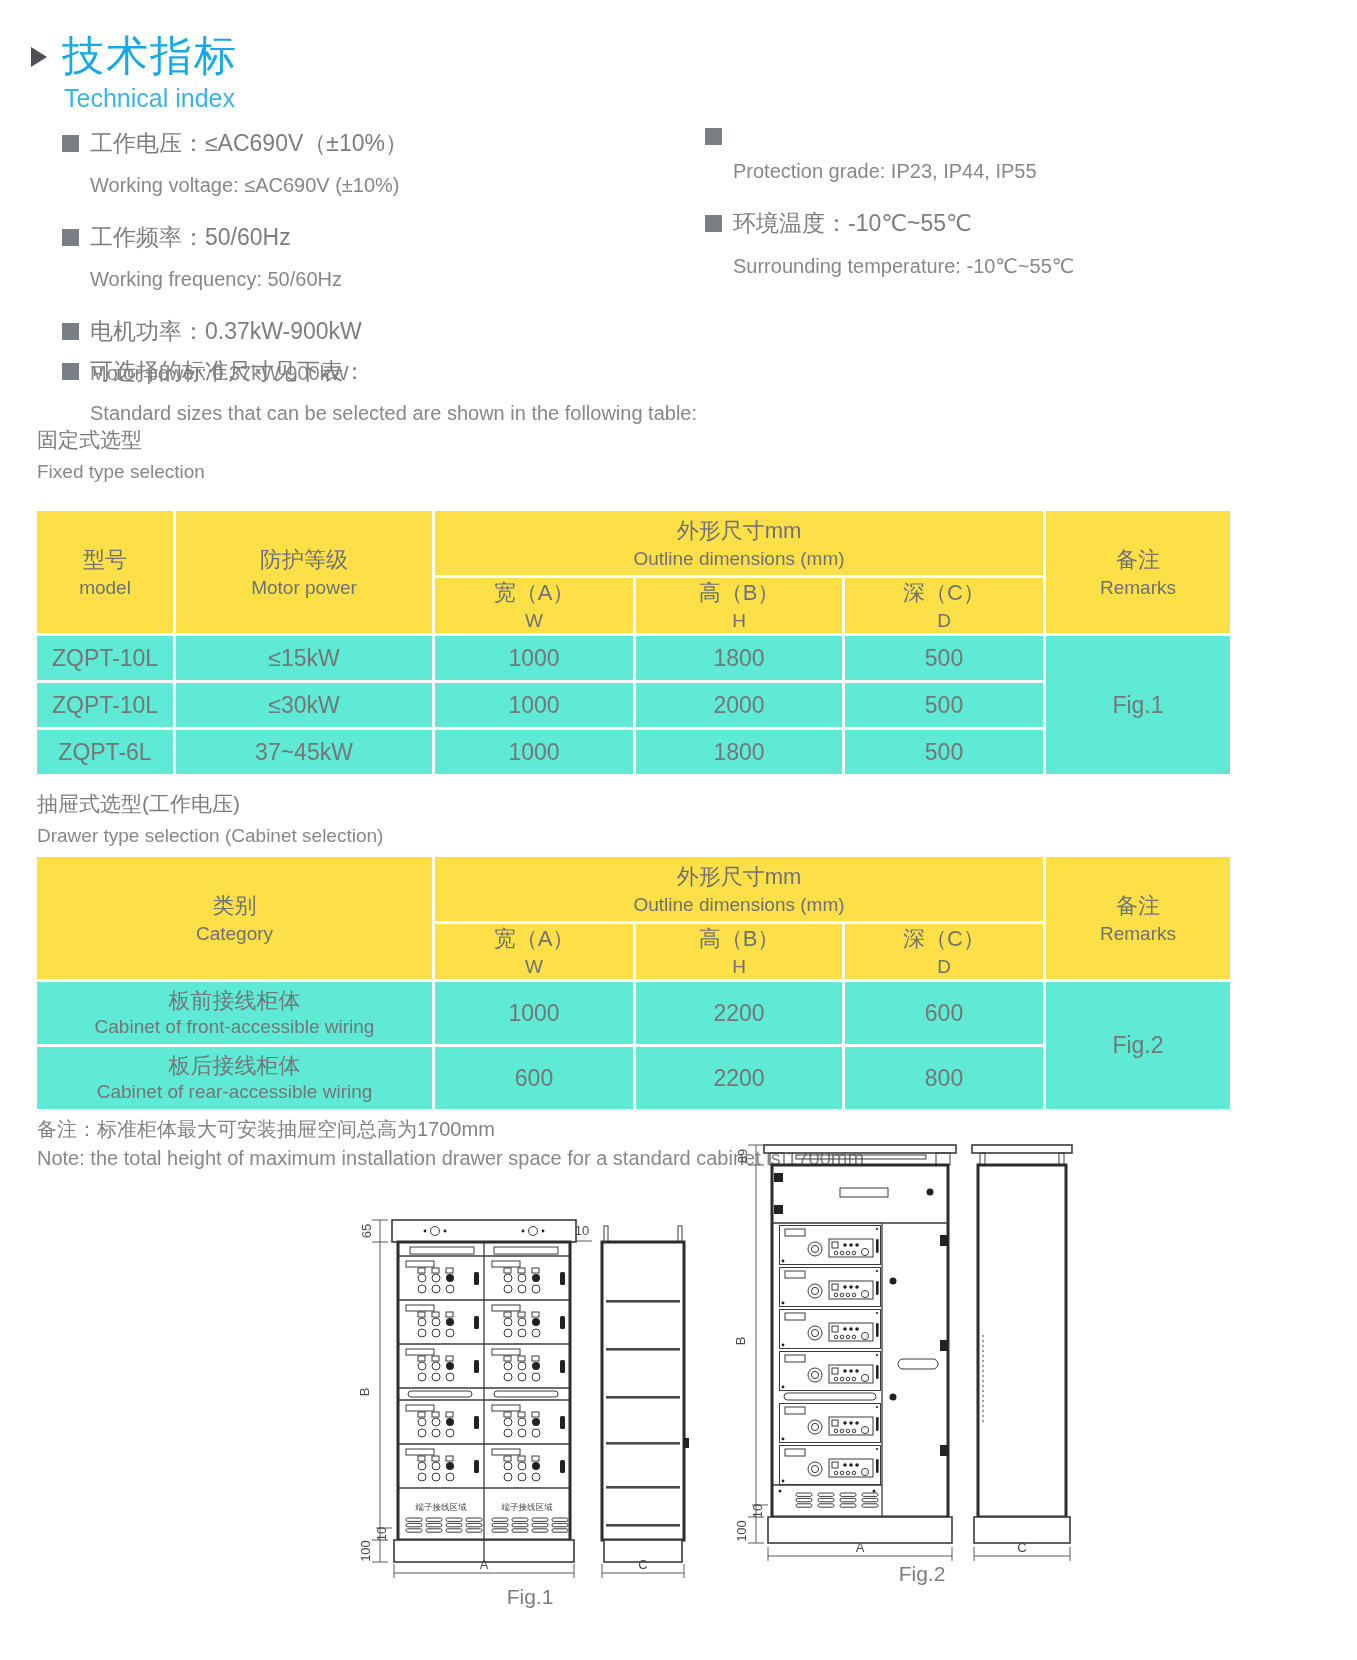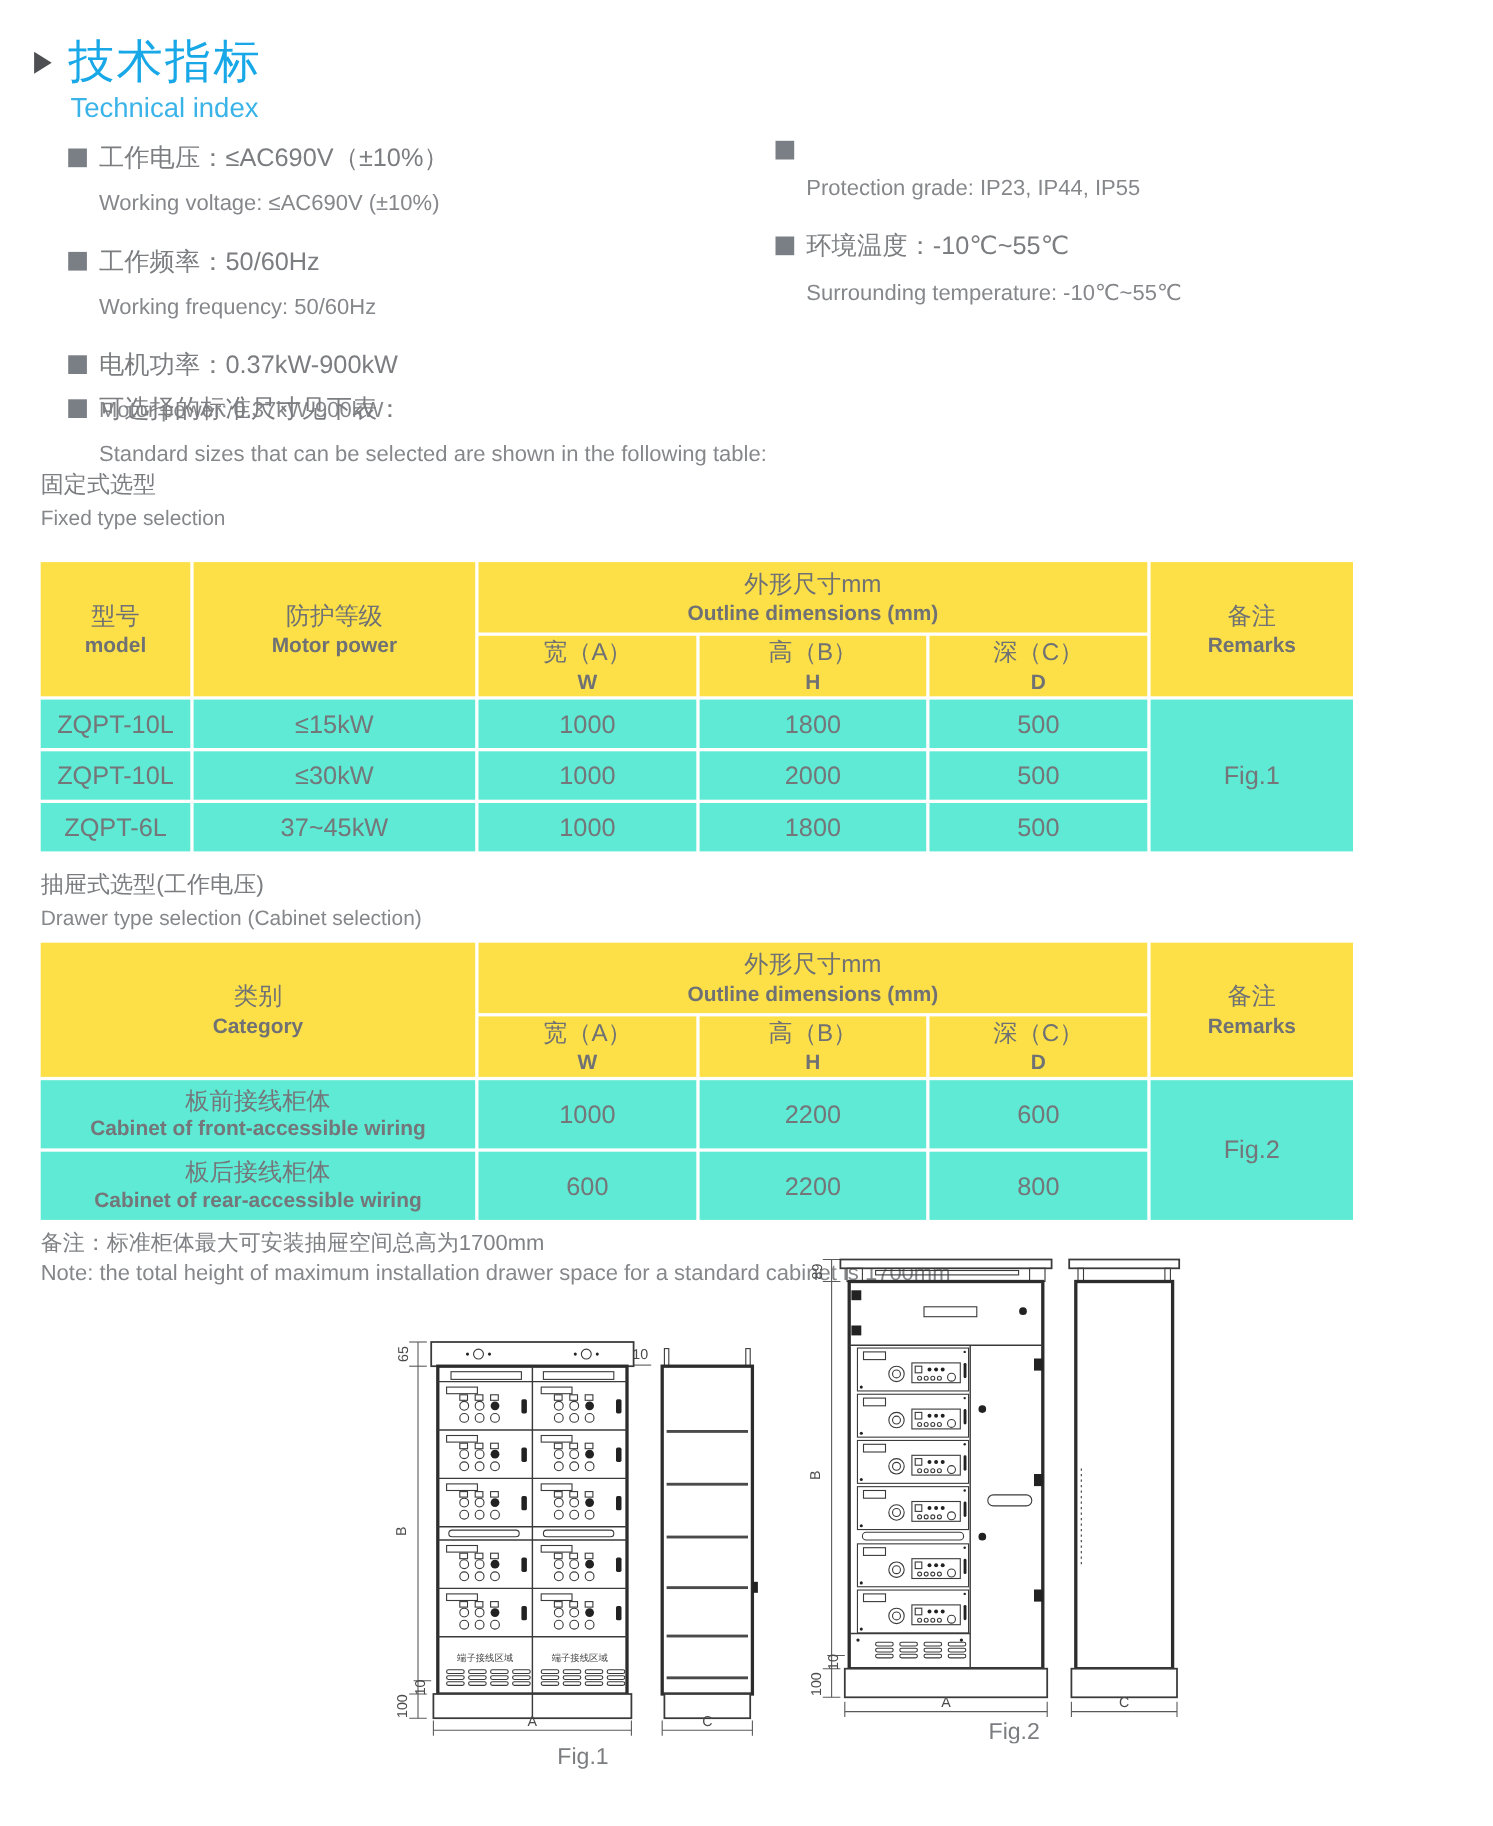--- a/index.html
+++ b/index.html
@@ -21,21 +21,21 @@
   
   .seclab{position:absolute;left:37px;}
   .seclab .l-zh{font-size:21px;color:#7b7d80;margin-bottom:7px;}
   .seclab .l-en{font-size:19px;color:#85878a;}
   
   table.spec-table{position:absolute;left:34px;border-collapse:separate;border-spacing:3px;table-layout:fixed;}
   table.spec-table td{text-align:center;vertical-align:middle;padding:0;}
   td.hd{background:#fde047;color:#6f7174;}
   td.bd{background:#5eead4;color:#747679;font-size:23px;}
   .zh{font-size:22px;line-height:30px;}
-  .en{font-size:19px;line-height:25px;font-weight:bold;}
+  .en{font-size:19px;line-height:25px;}
   .bd .zh{font-size:22px;line-height:28px;}
   .bd .en{font-size:19px;line-height:24px;}
   
   .note-zh{position:absolute;left:37px;top:1116px;font-size:20px;color:#7f8184;}
   .note-en{position:absolute;left:37px;top:1147px;font-size:20px;color:#85878a;}
   
   .fig{position:absolute;}
   svg .thin{stroke:#3a3a3a;stroke-width:1;fill:#fff;}
   svg .nofill{stroke:#3a3a3a;stroke-width:1;fill:none;}
   svg .med{stroke:#3a3a3a;stroke-width:1.6;fill:#fff;}

